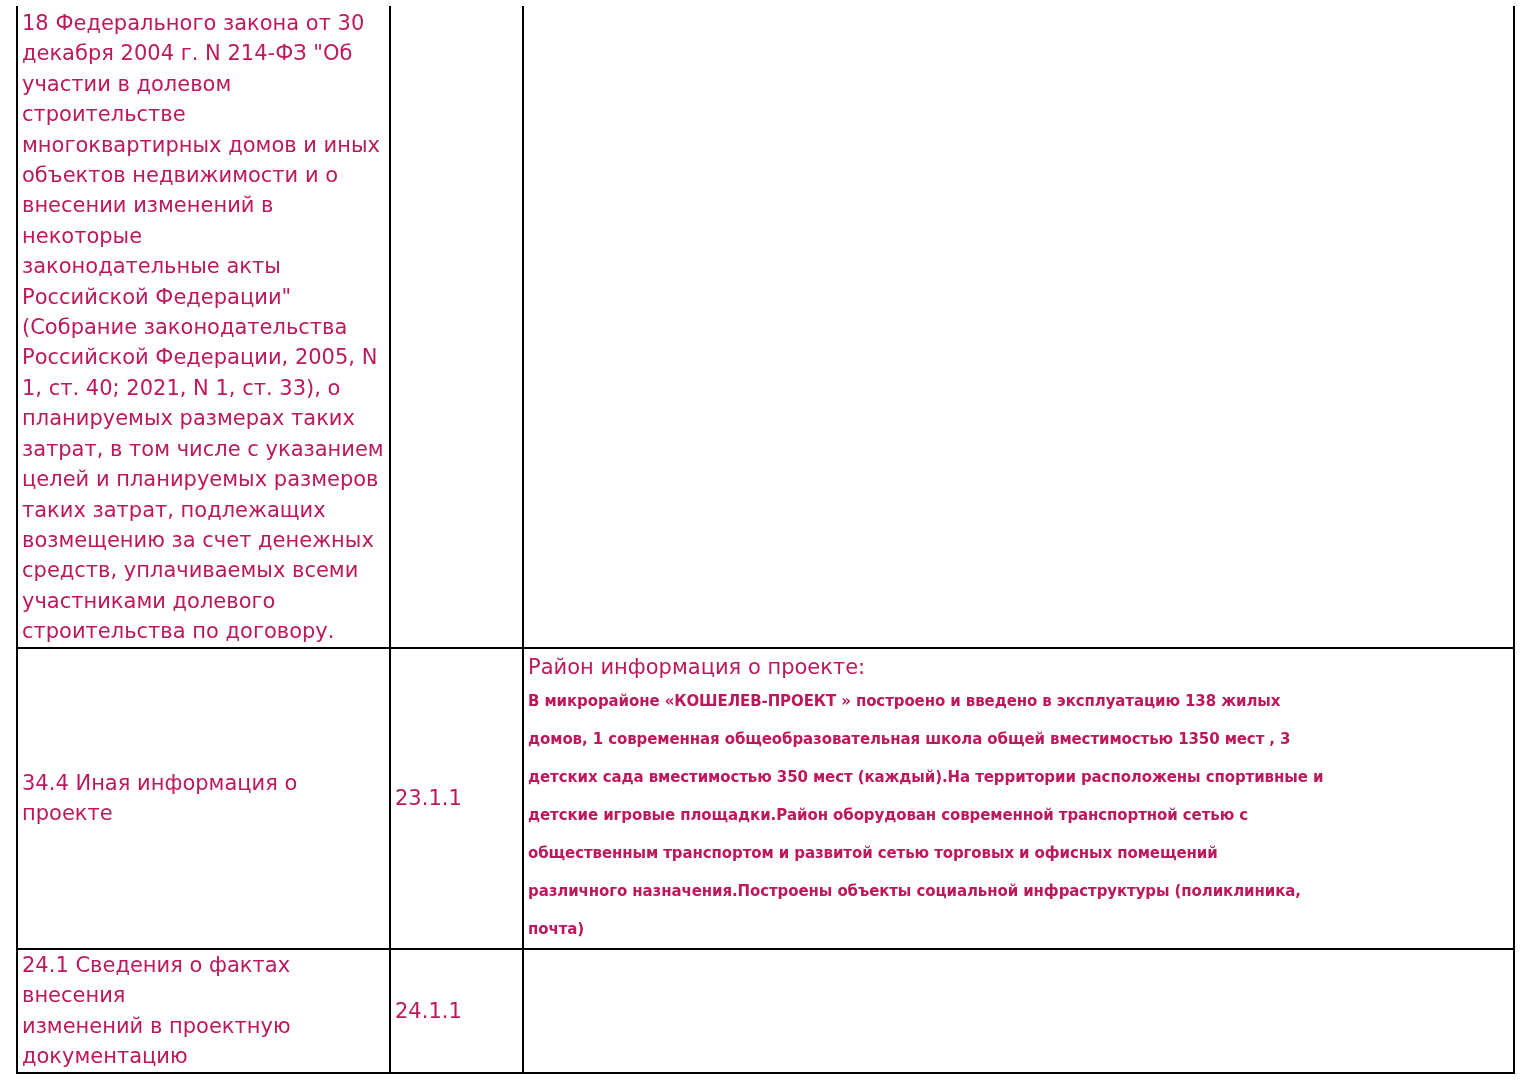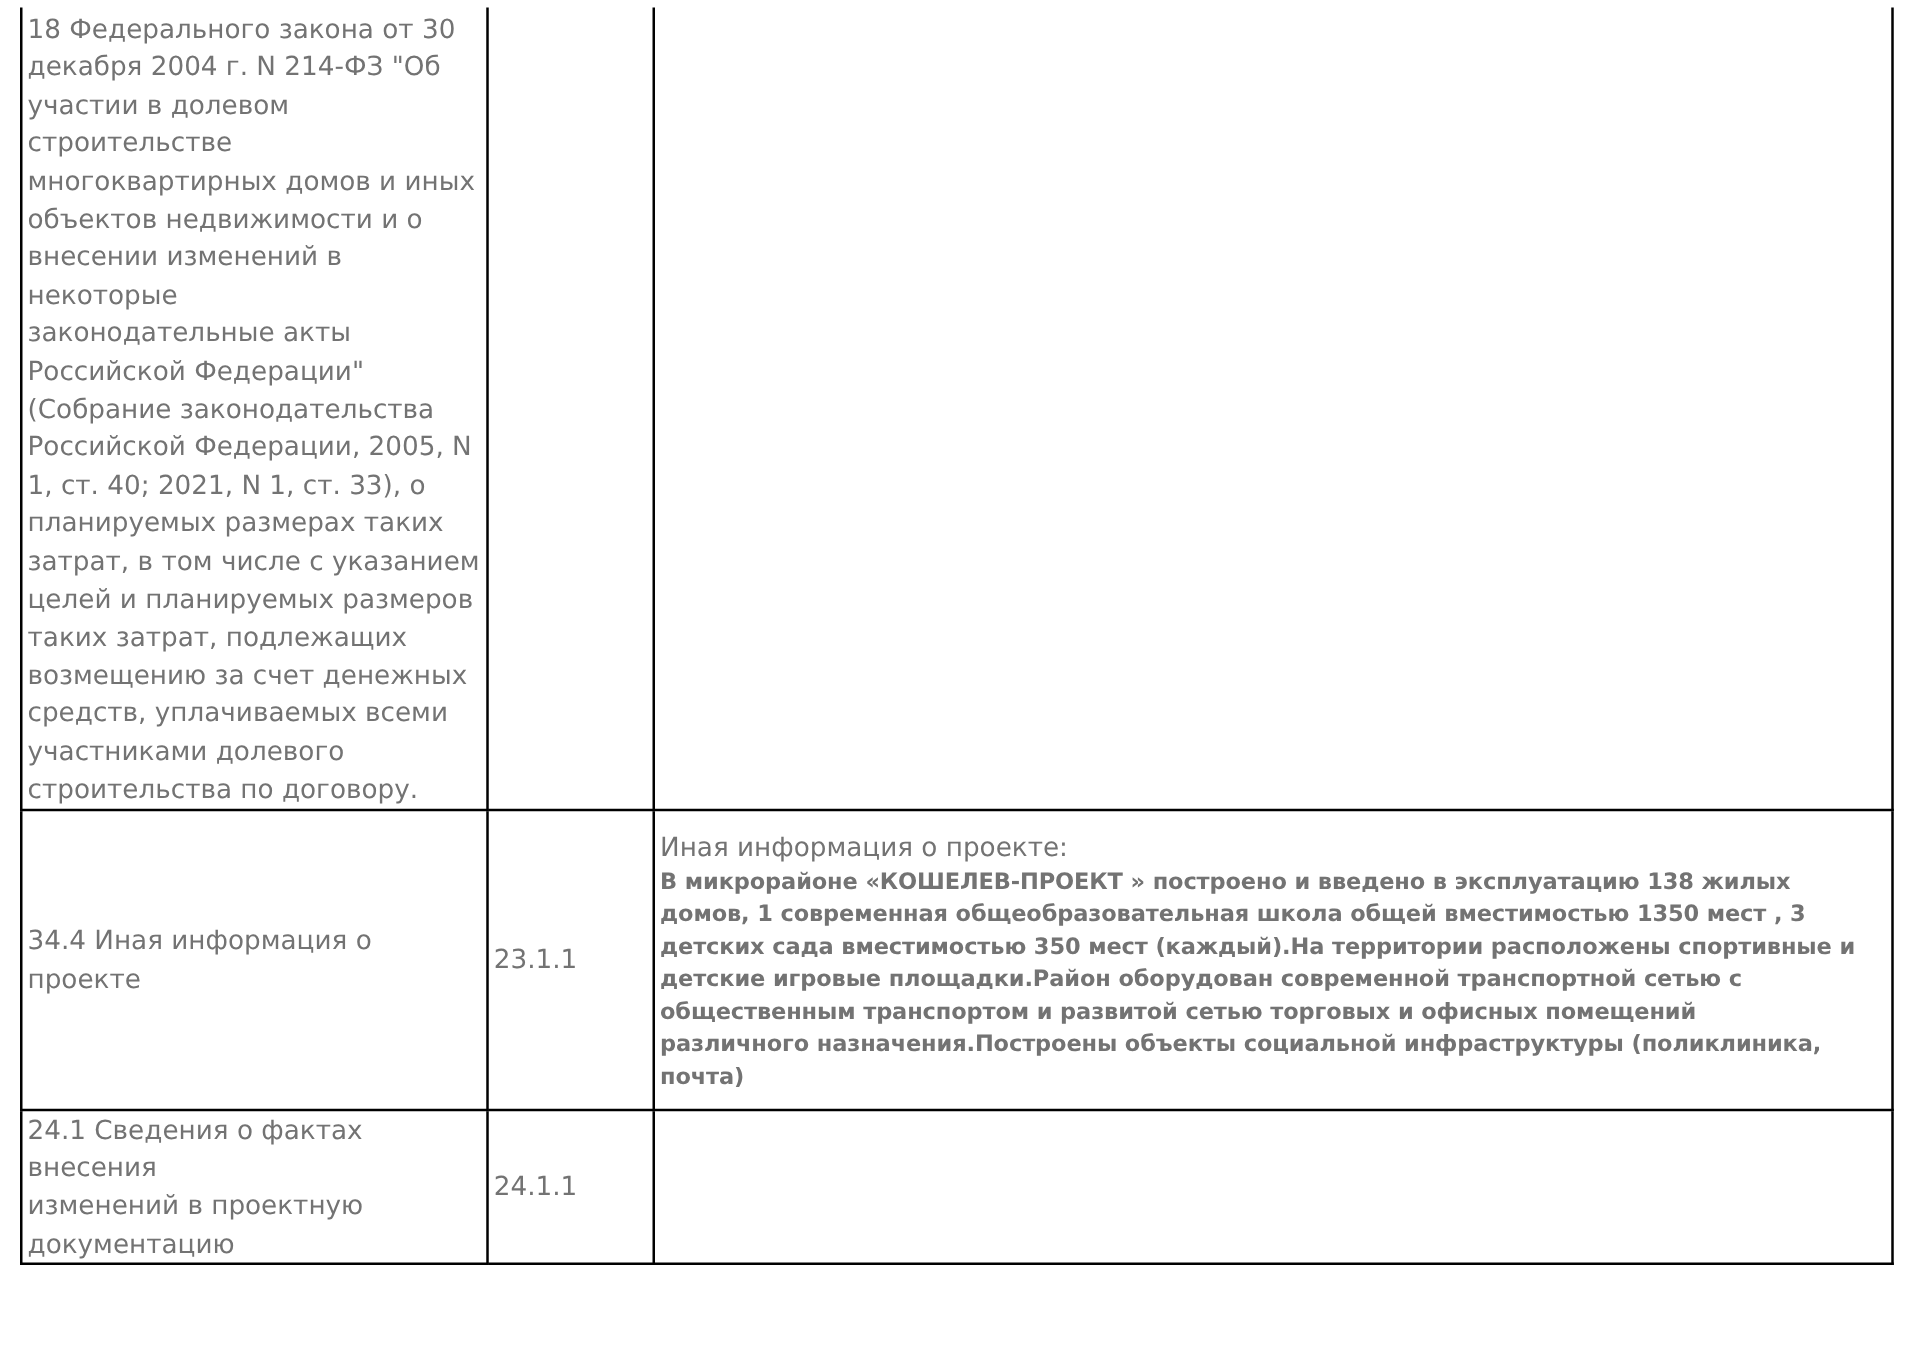--- a/index.html
+++ b/index.html
@@ -22,21 +22,21 @@
     top: 6px;
     width: 1497px;
     border-collapse: collapse;
     table-layout: fixed;
   }
   table.decl td {
     border: 2px solid #000000;
     padding: 0 4px;
     font-size: 21px;
     line-height: 30.4px;
-    color: #737373;
+    color: #be185d;
     overflow: hidden;
     vertical-align: middle;
   }
   tr.row-law td {
     border-top: none;
     vertical-align: top;
     height: 578px;
   }
   tr.row-section-23 td { height: 29px; }
   tr.row-23-1 td { height: 238px; }
@@ -47,23 +47,23 @@
     padding-top: 2px;
   }
   .value-cell {
     vertical-align: top;
   }
   .info-intro {
     margin-top: 3px;
   }
   .info-body {
     font-weight: bold;
-    font-size: 18px;
+    font-size: 15px;
     letter-spacing: -0.1px;
-    line-height: 26px;
+    line-height: 38px;
   }
 </style>
 </head>
 <body>
 
 <div class="page">
   <table class="decl">
     <colgroup>
       <col style="width:373px">
       <col style="width:133px">
@@ -98,21 +98,21 @@
 
 
       <tr class="row-23-1">
         <td>
           <span>34.4 Иная информация о проекте</span>
         </td>
         <td>
           <span>23.1.1</span>
         </td>
         <td class="value-cell">
-          <div class="pre info-intro">Иная информация о проекте:</div>
+          <div class="pre info-intro">Район информация о проекте:</div>
           <div class="pre info-body">В микрорайоне «КОШЕЛЕВ-ПРОЕКТ » построено и введено в эксплуатацию 138 жилых
 домов, 1 современная общеобразовательная школа общей вместимостью 1350 мест , 3
 детских сада вместимостью 350 мест (каждый).На территории расположены спортивные и
 детские игровые площадки.Район оборудован современной транспортной сетью с
 общественным транспортом и развитой сетью торговых и офисных помещений
 различного назначения.Построены объекты социальной инфраструктуры (поликлиника,
 почта)</div>
         </td>
       </tr>
 

